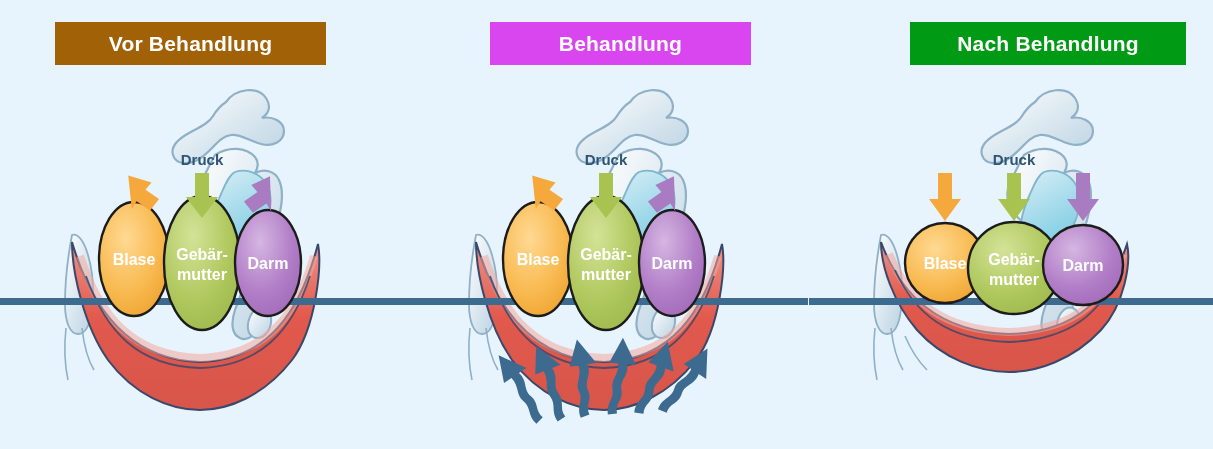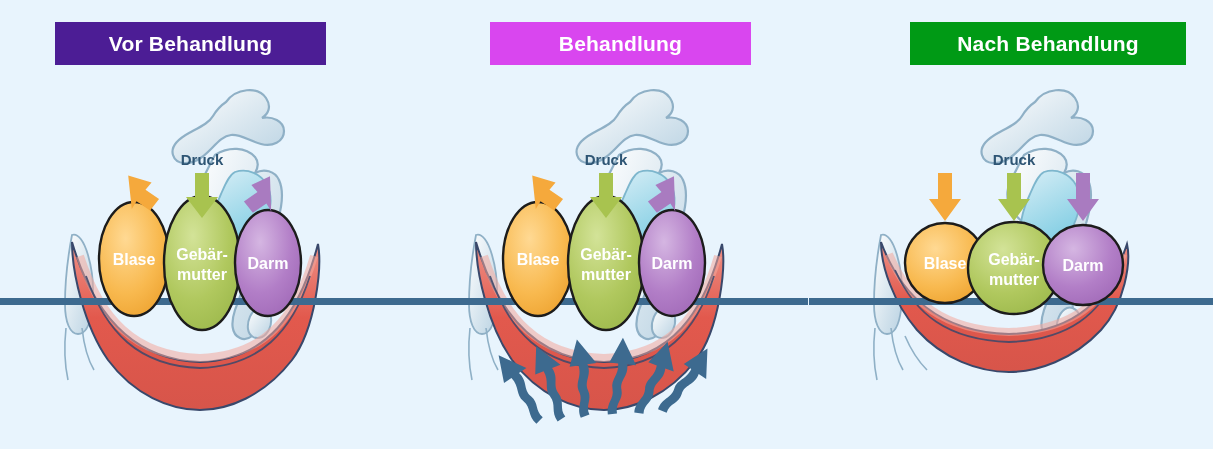--- a/index.html
+++ b/index.html
@@ -29,21 +29,21 @@
     top:22px;
     height:43px;
     line-height:43px;
     text-align:center;
     color:#ffffff;
     font-weight:bold;
     font-size:21px;
     letter-spacing:0.2px;
     white-space:nowrap;
   }
-  #panel-0 .header { left:55px; width:271px; background:#4c1d95; }
+  #panel-0 .header { left:55px; width:271px; background:#a16207; }
   #panel-1 .header { left:86px; width:261px; background:#d946ef; }
   #panel-2 .header { left:101px; width:276px; background:#009a15; }
 
   .art { position:absolute; left:0; top:60px; width:404px; height:389px; }
   .art svg { display:block; width:404px; height:389px; }
 
   .lbl-druck {
     font-family:"Liberation Sans", sans-serif;
     font-weight:bold;
     fill:#2e5574;

